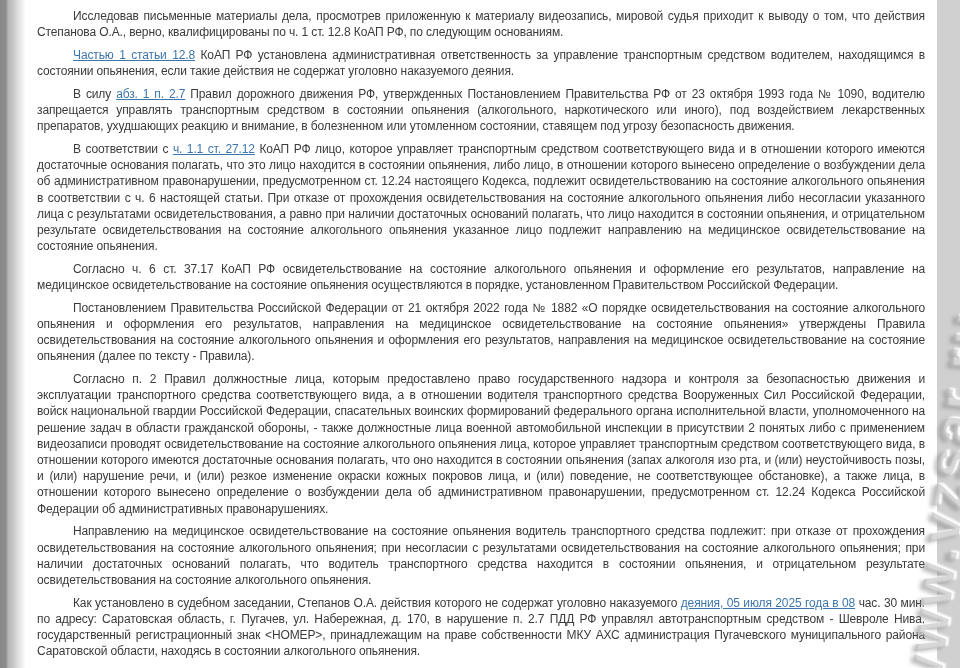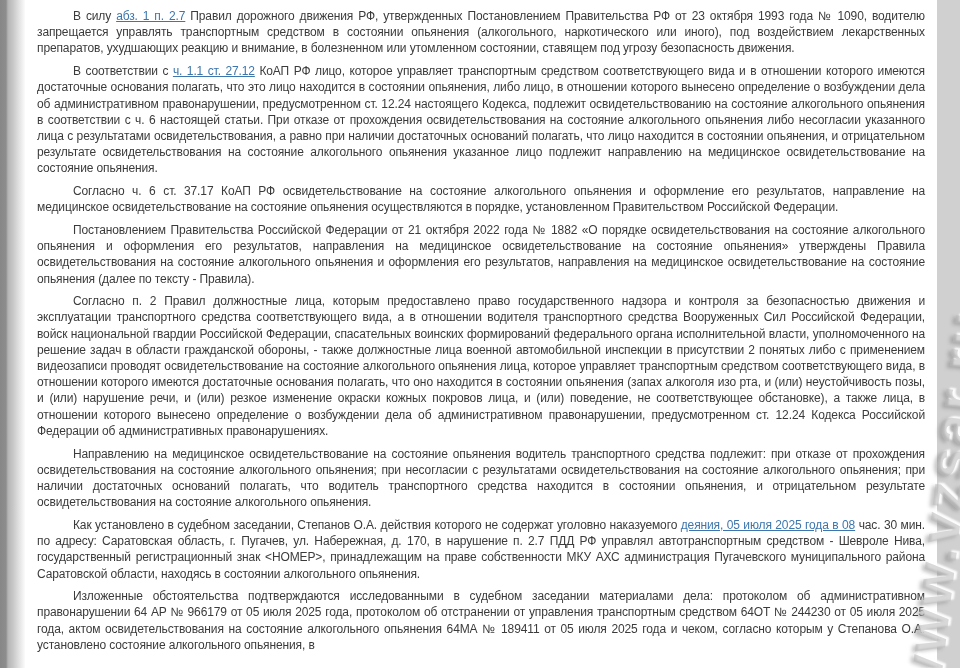--- a/index.html
+++ b/index.html
@@ -64,21 +64,23 @@
   }
 </style>
 </head>
 <body>
 
 <div class="left-edge"></div>
 
 <div class="page">
   <div class="content">
 
+    <p class="doc"><span>Исследовав письменные материалы дела, просмотрев приложенную к материалу видеозапись, мировой судья приходит к выводу о том, что действия Степанова О.А., верно, квалифицированы по ч. 1 ст. 12.8 КоАП РФ, по следующим основаниям.</span></p>
 
+    <p class="doc"><a class="doclink">Частью 1 статьи 12.8</a><span> КоАП РФ установлена административная ответственность за управление транспортным средством водителем, находящимся в состоянии опьянения, если такие действия не содержат уголовно наказуемого деяния.</span></p>
 
     <p class="doc"><span>В силу </span><a class="doclink">абз. 1 п. 2.7</a><span> Правил дорожного движения РФ, утвержденных Постановлением Правительства РФ от 23 октября 1993 года № 1090, водителю запрещается управлять транспортным средством в состоянии опьянения (алкогольного, наркотического или иного), под воздействием лекарственных препаратов, ухудшающих реакцию и внимание, в болезненном или утомленном состоянии, ставящем под угрозу безопасность движения.</span></p>
 
     <p class="doc"><span>В соответствии с </span><a class="doclink">ч. 1.1 ст. 27.12</a><span> КоАП РФ лицо, которое управляет транспортным средством соответствующего вида и в отношении которого имеются достаточные основания полагать, что это лицо находится в состоянии опьянения, либо лицо, в отношении которого вынесено определение о возбуждении дела об административном правонарушении, предусмотренном ст. 12.24 настоящего Кодекса, подлежит освидетельствованию на состояние алкогольного опьянения в соответствии с ч. 6 настоящей статьи. При отказе от прохождения освидетельствования на состояние алкогольного опьянения либо несогласии указанного лица с результатами освидетельствования, а равно при наличии достаточных оснований полагать, что лицо находится в состоянии опьянения, и отрицательном результате освидетельствования на состояние алкогольного опьянения указанное лицо подлежит направлению на медицинское освидетельствование на состояние опьянения.</span></p>
 
     <p class="doc"><span>Согласно ч. 6 ст. 37.17 КоАП РФ освидетельствование на состояние алкогольного опьянения и оформление его результатов, направление на медицинское освидетельствование на состояние опьянения осуществляются в порядке, установленном Правительством Российской Федерации.</span></p>
 
     <p class="doc"><span>Постановлением Правительства Российской Федерации от 21 октября 2022 года № 1882 «О порядке освидетельствования на состояние алкогольного опьянения и оформления его результатов, направления на медицинское освидетельствование на состояние опьянения» утверждены Правила освидетельствования на состояние алкогольного опьянения и оформления его результатов, направления на медицинское освидетельствование на состояние опьянения (далее по тексту - Правила).</span></p>
 
     <p class="doc"><span>Согласно п. 2 Правил должностные лица, которым предоставлено право государственного надзора и контроля за безопасностью движения и эксплуатации транспортного средства соответствующего вида, а в отношении водителя транспортного средства Вооруженных Сил Российской Федерации, войск национальной гвардии Российской Федерации, спасательных воинских формирований федерального органа исполнительной власти, уполномоченного на решение задач в области гражданской обороны, - также должностные лица военной автомобильной инспекции в присутствии 2 понятых либо с применением видеозаписи проводят освидетельствование на состояние алкогольного опьянения лица, которое управляет транспортным средством соответствующего вида, в отношении которого имеются достаточные основания полагать, что оно находится в состоянии опьянения (запах алкоголя изо рта, и (или) неустойчивость позы, и (или) нарушение речи, и (или) резкое изменение окраски кожных покровов лица, и (или) поведение, не соответствующее обстановке), а также лица, в отношении которого вынесено определение о возбуждении дела об административном правонарушении, предусмотренном ст. 12.24 Кодекса Российской Федерации об административных правонарушениях.</span></p>

